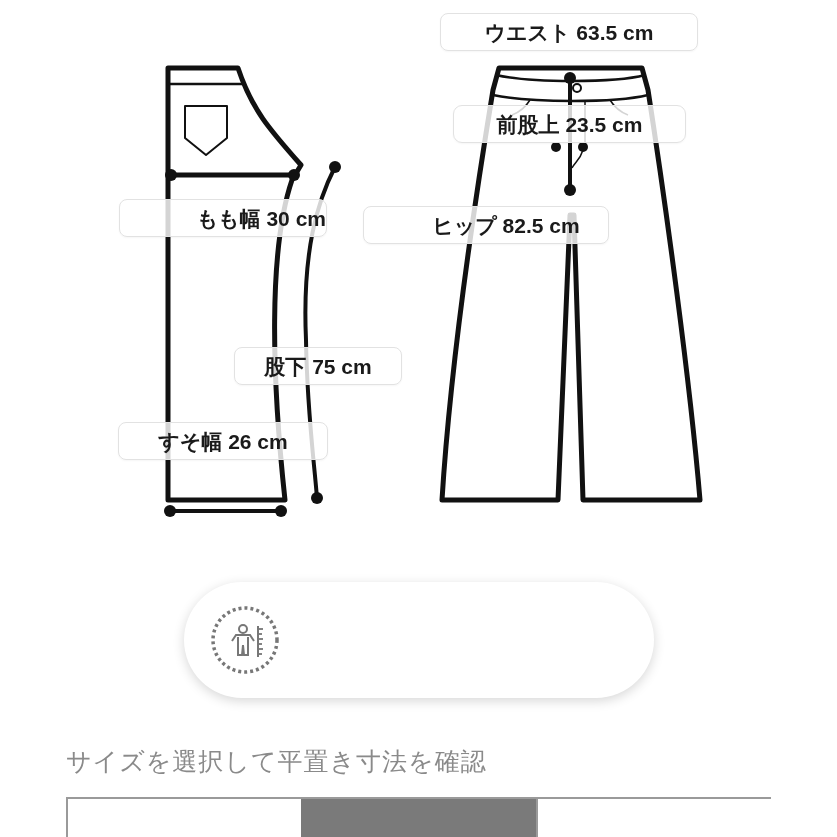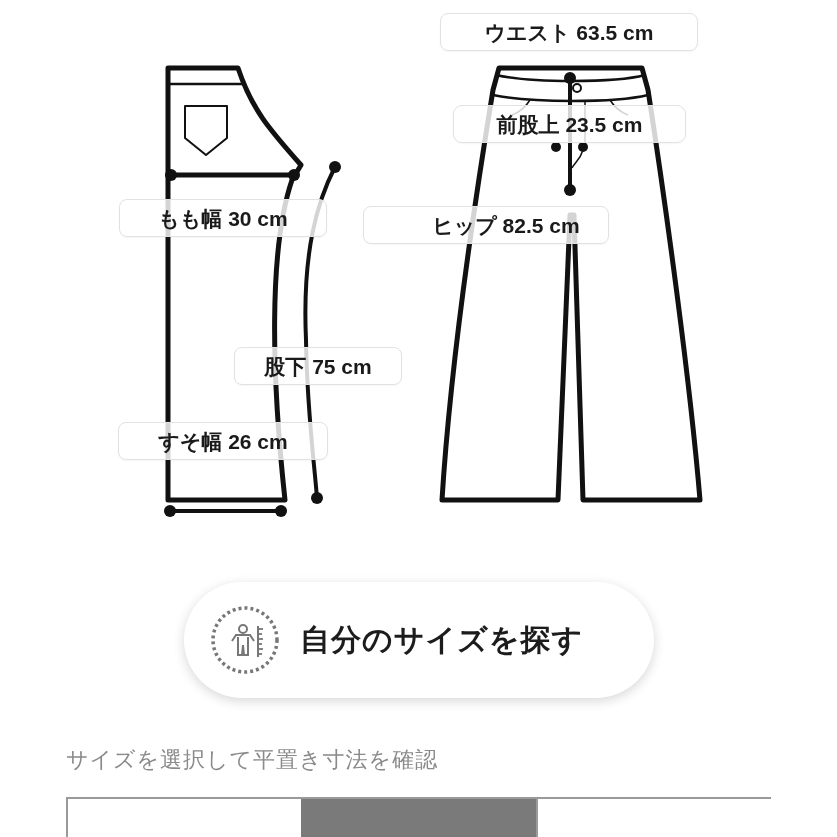--- a/index.html
+++ b/index.html
@@ -16,21 +16,21 @@
     }
     .cta {
       position:absolute; left:184px; top:582px; width:470px; height:116px;
       border-radius:58px; background:#ffffff;
       box-shadow:0 3px 12px rgba(0,0,0,0.16);
       display:flex; align-items:center; cursor:pointer;
     }
     .cta-icon { margin-left:26px; width:70px; height:70px; }
     .cta-text { margin-left:20px; font-size:30px; font-weight:bold; color:#1c1c1c; letter-spacing:1px; }
     .section-title {
-      position:absolute; left:66px; top:745px; font-size:22px; color:#8a8a8a;
+      position:absolute; left:66px; top:745px; font-size:25px; color:#8a8a8a;
       letter-spacing:1px;
     }
     .size-tabs {
       position:absolute; left:66px; top:797px; width:705px; height:40px;
       border-top:2px solid #9a9a9a; display:flex;
     }
     .size-tab { width:244px; height:40px; border-left:2px solid #9a9a9a; box-sizing:border-box; background:#ffffff; cursor:pointer; }
     .size-tab.selected { background:#7a7a7a; border-left:none; }
   </style>
 </head>
@@ -77,39 +77,38 @@
     <circle cx="556" cy="147" r="5" fill="#111"></circle>
     <circle cx="583" cy="147" r="5" fill="#111"></circle>
     <path d="M583,150 C580,160 575,162 572,168" fill="none" stroke="#111" stroke-width="1.5"></path>
     <circle cx="570" cy="190" r="6" fill="#111"></circle>
   </g>
 </svg>
 
 <div class="label" style="left:440px; top:13px; width:258px;">ウエスト 63.5 cm</div>
 <div class="label" style="left:453px; top:105px; width:233px;border-radius:9px;">前股上 23.5 cm</div>
 <div class="label" style="left:363px; top:206px; width:246px;padding-left:40px;">ヒップ 82.5 cm</div>
-<div class="label" style="left:119px; top:199px; width:208px;">もも幅 30 cm</div>
+<div class="label" style="left:119px; top:199px; width:208px;text-align:right;">もも幅 30 cm</div>
 <div class="label" style="left:234px; top:347px; width:168px;">股下 75 cm</div>
 <div class="label" style="left:118px; top:422px; width:210px;">すそ幅 26 cm</div>
 
 <div class="cta">
   <svg class="cta-icon" viewBox="0 0 70 70">
     <circle cx="35" cy="35" r="32" fill="none" stroke="#777" stroke-width="3.5" stroke-dasharray="3 3"></circle>
     <circle cx="33" cy="24" r="4" fill="none" stroke="#777" stroke-width="2"></circle>
     <path d="M22,36 L26,30 L40,30 L44,36" fill="none" stroke="#777" stroke-width="2"></path>
     <path d="M28,32 L28,50 L32,50 L33,40 L34,50 L38,50 L38,32" fill="none" stroke="#777" stroke-width="2"></path>
     <line x1="48" y1="21" x2="48" y2="52" stroke="#777" stroke-width="2"></line>
     <line x1="48" y1="24" x2="53" y2="24" stroke="#777" stroke-width="1.8"></line>
     <line x1="48" y1="29" x2="52" y2="29" stroke="#777" stroke-width="1.8"></line>
     <line x1="48" y1="34" x2="53" y2="34" stroke="#777" stroke-width="1.8"></line>
     <line x1="48" y1="39" x2="52" y2="39" stroke="#777" stroke-width="1.8"></line>
     <line x1="48" y1="44" x2="53" y2="44" stroke="#777" stroke-width="1.8"></line>
     <line x1="48" y1="49" x2="52" y2="49" stroke="#777" stroke-width="1.8"></line>
   </svg>
-  <span class="cta-text">自分のサイズを探す</span>
 </div>
 
 <div class="section-title">サイズを選択して平置き寸法を確認</div>
 
 <div class="size-tabs">
   <div class="size-tab"></div>
   <div class="size-tab selected"></div>
   <div class="size-tab"></div>
 </div>
 

